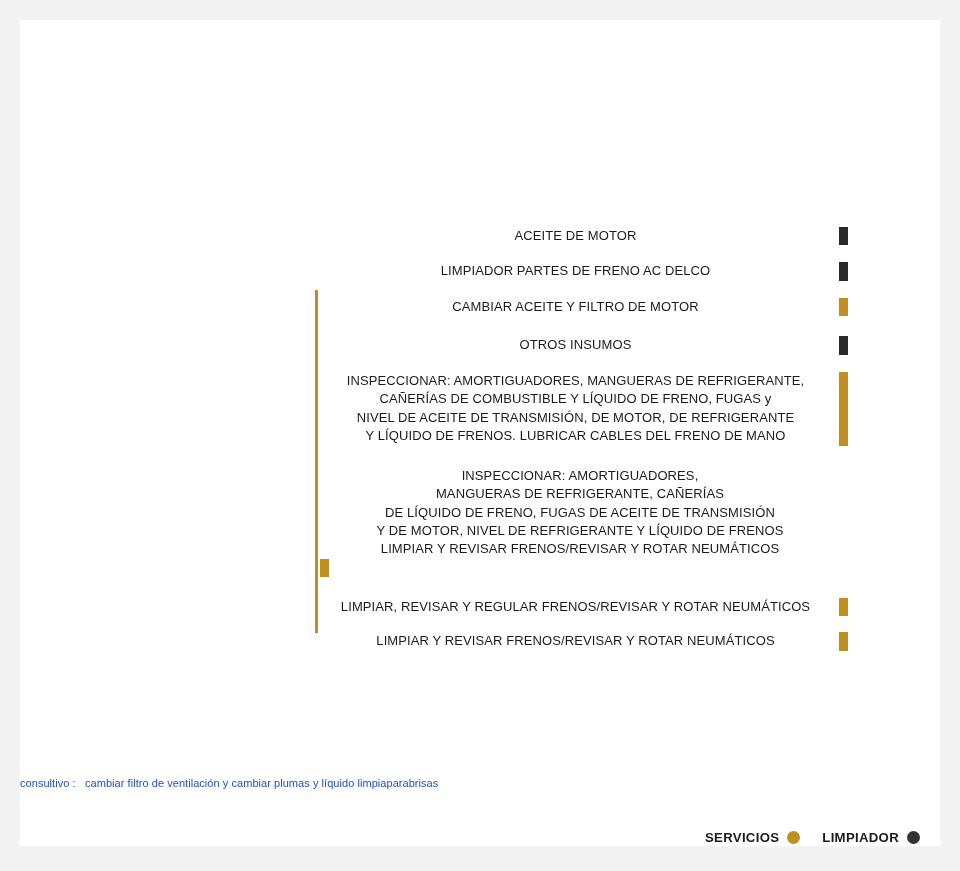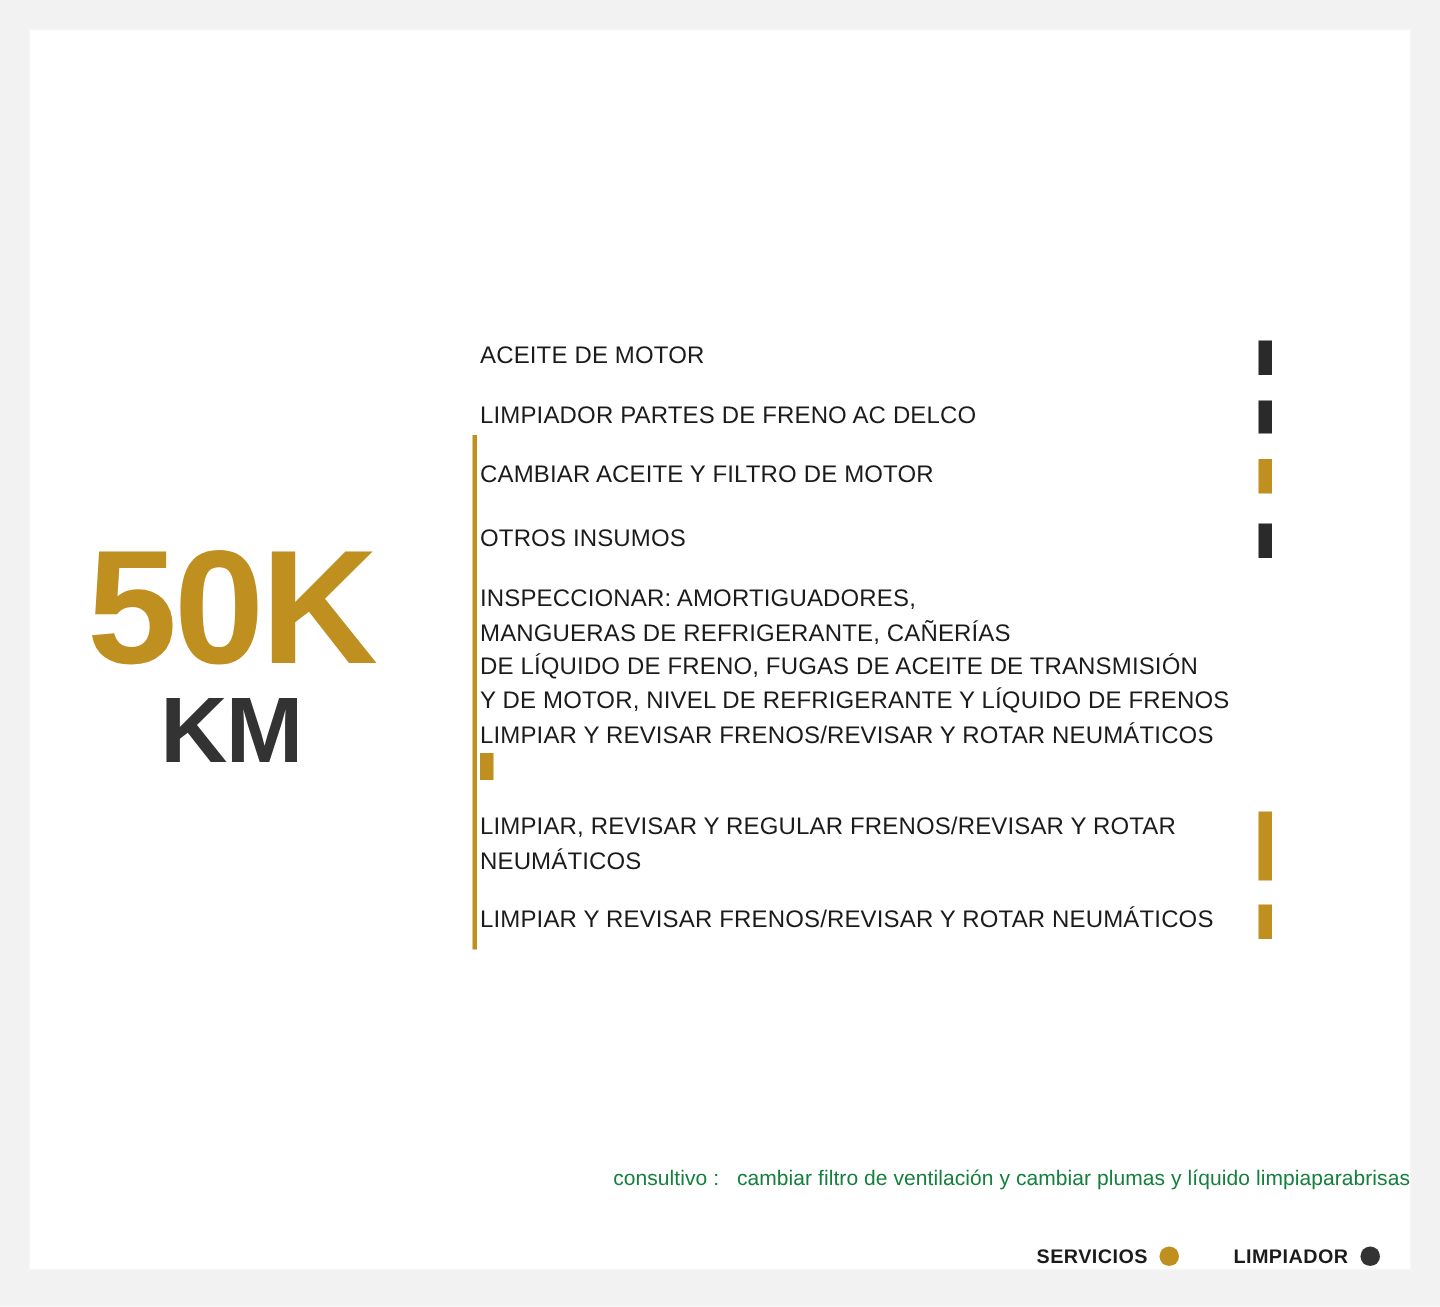--- a/index.html
+++ b/index.html
@@ -72,23 +72,23 @@
     width: 528px;
   }
   .row {
     display: flex;
     align-items: stretch;
     justify-content: flex-end;
     margin-bottom: 16px;
   }
   .row-text {
     flex: 1 1 auto;
-    text-align: left;
-    font-family: "Liberation Sans", sans-serif;
-    font-size: 16px;
+    text-align: center;
+    font-family: "Liberation Sans", sans-serif;
+    font-size: 13px;
     line-height: 1.42;
     color: #1b1b1b;
     letter-spacing: 0.1px;
     padding-right: 8px;
     white-space: pre-line;
   }
   .row-bar {
     flex: 0 0 auto;
     width: 9px;
     min-height: 18px;
@@ -108,39 +108,38 @@
   .row.r7 { margin-bottom: 21px; flex-direction: column; }
   .row.r8 { margin-bottom: 16px; }
   .row.r9 { margin-bottom: 0; }
 
   
   .note {
     position: absolute;
     left: 0;
     top: 757px;
     width: 940px;
-    text-align: right;
     padding-right: 20px;
     box-sizing: border-box;
     font-family: "Liberation Sans", sans-serif;
-    font-size: 14px;
-    color: #15803d;
+    font-size: 11px;
+    color: #1d4ed8;
     letter-spacing: 0.05px;
   }
   .note .note-label { }
   .note .note-body { }
 
   
   .legend {
     position: absolute;
     right: 20px;
     top: 810px;
     display: flex;
     align-items: flex-start;
-    gap: 36px;
+    gap: 22px;
   }
   .legend-item {
     display: flex;
     align-items: center;
     gap: 8px;
   }
   .legend-label {
     font-family: "Liberation Sans", sans-serif;
     font-size: 13.2px;
     font-weight: bold;
@@ -154,24 +153,20 @@
     display: inline-block;
   }
   .legend-dot.servicios { background: #bf8f1f; }
   .legend-dot.repuestos { background: #333333; }
 </style>
 </head>
 <body style="background: rgb(242, 242, 242);">
 
 <div class="card" style="background: rgb(255, 255, 255);">
 
-  <div class="milestone">
-    <div class="milestone-value" style="color: rgb(191, 143, 31);">50K</div>
-    <div class="milestone-unit" style="color: rgb(51, 51, 51);">KM</div>
-  </div>
 
   <div class="divider" style="background: rgb(191, 143, 31);"></div>
 
   <div class="rows">
 
     <div class="row r1">
       <div class="row-text">ACEITE DE MOTOR</div>
       <div class="row-bar" style="background: rgb(42, 42, 42);"></div>
     </div>
 
@@ -184,20 +179,27 @@
     <div class="row r5 gold">
       <div class="row-text">CAMBIAR ACEITE Y FILTRO DE MOTOR</div>
       <div class="row-bar" style="background: rgb(191, 143, 31);"></div>
     </div>
 
     <div class="row r4">
       <div class="row-text">OTROS INSUMOS</div>
       <div class="row-bar" style="background: rgb(42, 42, 42);"></div>
     </div>
 
+    <div class="row r6 gold">
+      <div class="row-text">INSPECCIONAR: AMORTIGUADORES, MANGUERAS DE REFRIGERANTE,
+CAÑERÍAS DE COMBUSTIBLE Y LÍQUIDO DE FRENO, FUGAS y
+NIVEL DE ACEITE DE TRANSMISIÓN, DE MOTOR, DE REFRIGERANTE
+Y LÍQUIDO DE FRENOS. LUBRICAR CABLES DEL FRENO DE MANO</div>
+      <div class="row-bar" style="background: rgb(191, 143, 31);"></div>
+    </div>
 
     <div class="row r7 gold">
       <div class="row-text">INSPECCIONAR: AMORTIGUADORES,
 MANGUERAS DE REFRIGERANTE, CAÑERÍAS
 DE LÍQUIDO DE FRENO, FUGAS DE ACEITE DE TRANSMISIÓN
 Y DE MOTOR, NIVEL DE REFRIGERANTE Y LÍQUIDO DE FRENOS
 LIMPIAR Y REVISAR FRENOS/REVISAR Y ROTAR NEUMÁTICOS</div>
       <div class="row-bar" style="background: rgb(191, 143, 31);"></div>
     </div>
 

